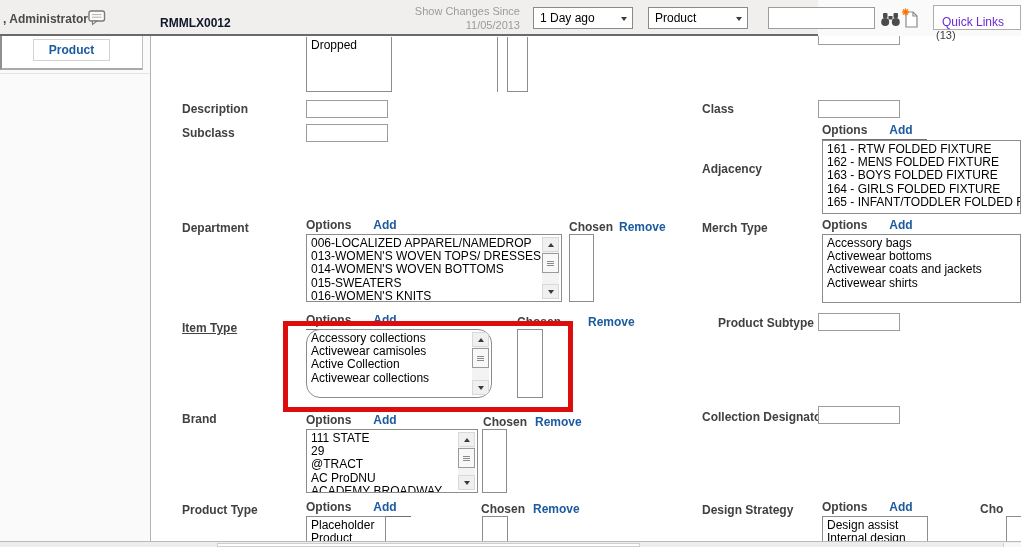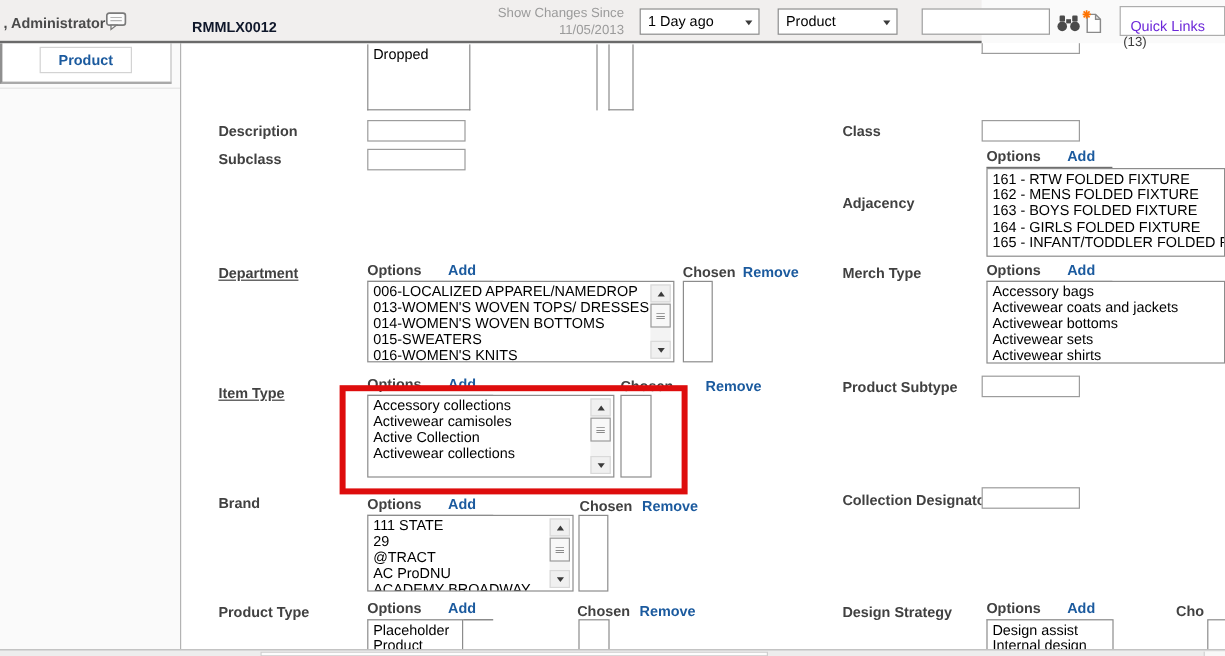--- a/index.html
+++ b/index.html
@@ -116,21 +116,21 @@
   <span class="o">Options</span><span class="a">Add</span>
 </div>
 <div class="listbox" style="left:822px;top:140px;width:199px;height:74px;">
   <div class="lb-item">161 - RTW FOLDED FIXTURE</div>
   <div class="lb-item">162 - MENS FOLDED FIXTURE</div>
   <div class="lb-item">163 - BOYS FOLDED FIXTURE</div>
   <div class="lb-item">164 - GIRLS FOLDED FIXTURE</div>
   <div class="lb-item">165 - INFANT/TODDLER FOLDED FIXTURE</div>
 </div>
 
-<div class="lbl" style="left:182px;top:221px;text-decoration:underline;">Department</div>
+<div class="lbl" style="left:182px;top:221px;">Department</div>
 <div class="optadd" style="left:306px;top:218px;">
   <span class="o">Options</span><span class="a">Add</span>
 </div>
 <div class="listbox" style="left:306px;top:234px;width:256px;height:68px;">
   <div class="lb-item">006-LOCALIZED APPAREL/NAMEDROP</div>
   <div class="lb-item">013-WOMEN'S WOVEN TOPS/ DRESSES</div>
   <div class="lb-item">014-WOMEN'S WOVEN BOTTOMS</div>
   <div class="lb-item">015-SWEATERS</div>
   <div class="lb-item">016-WOMEN'S KNITS</div>
   <div class="vscroll">
@@ -148,31 +148,30 @@
 <div class="lbl" style="left:569px;top:220px;">Chosen</div>
 <div class="listbox" style="left:569px;top:234px;width:25px;height:68px;"></div>
 <div class="link" style="left:619px;top:220px;">Remove</div>
 
 <div class="lbl" style="left:702px;top:221px;">Merch Type</div>
 <div class="optadd" style="left:822px;top:218px;">
   <span class="o">Options</span><span class="a">Add</span>
 </div>
 <div class="listbox" style="left:822px;top:234px;width:199px;height:69px;">
   <div class="lb-item">Accessory bags</div>
+  <div class="lb-item">Activewear bottoms</div>
   <div class="lb-item">Activewear coats and jackets</div>
-  <div class="lb-item">Activewear bottoms</div>
-  <div class="lb-item">Activewear sets</div>
   <div class="lb-item">Activewear shirts</div>
 </div>
 
 <div class="lbl" style="left:182px;top:321px;text-decoration:underline;">Item Type</div>
 <div class="optadd" style="left:306px;top:313px;">
   <span class="o">Options</span><span class="a">Add</span>
 </div>
-<div class="listbox" style="left:306px;top:329px;width:206px;height:69px;">
+<div class="listbox" style="left:306px;top:329px;width:186px;height:69px;border-radius:14px;">
   <div class="lb-item">Accessory collections</div>
   <div class="lb-item">Activewear camisoles</div>
   <div class="lb-item">Active Collection</div>
   <div class="lb-item">Activewear collections</div>
   <div class="vscroll">
     <div class="sb-up">
         <span class="tri-up"></span>
       </div>
     <div class="sb-thumb">
         <span class="grip"></span>
@@ -180,21 +179,21 @@
     <div class="sb-down">
         <span class="tri-down"></span>
       </div>
   </div>
 </div>
 <div class="lbl" style="left:517px;top:315px;">Chosen</div>
 <div class="listbox" style="left:517px;top:329px;width:26px;height:69px;"></div>
 <div class="link" style="left:588px;top:315px;">Remove</div>
 <div id="red-rect"></div>
 
-<div class="lbl" style="left:702px;top:316px;">Product Subtype</div>
+<div class="lbl" style="left:718px;top:316px;">Product Subtype</div>
 <input class="tbox" style="left: 818px; top: 313px; width: 82px;" value="">
 
 <div class="lbl" style="left:182px;top:412px;">Brand</div>
 <div class="optadd" style="left:306px;top:413px;">
   <span class="o">Options</span><span class="a">Add</span>
 </div>
 <div class="listbox" style="left:306px;top:429px;width:172px;height:64px;">
   <div class="lb-item">111 STATE</div>
   <div class="lb-item">29</div>
   <div class="lb-item">@TRACT</div>

